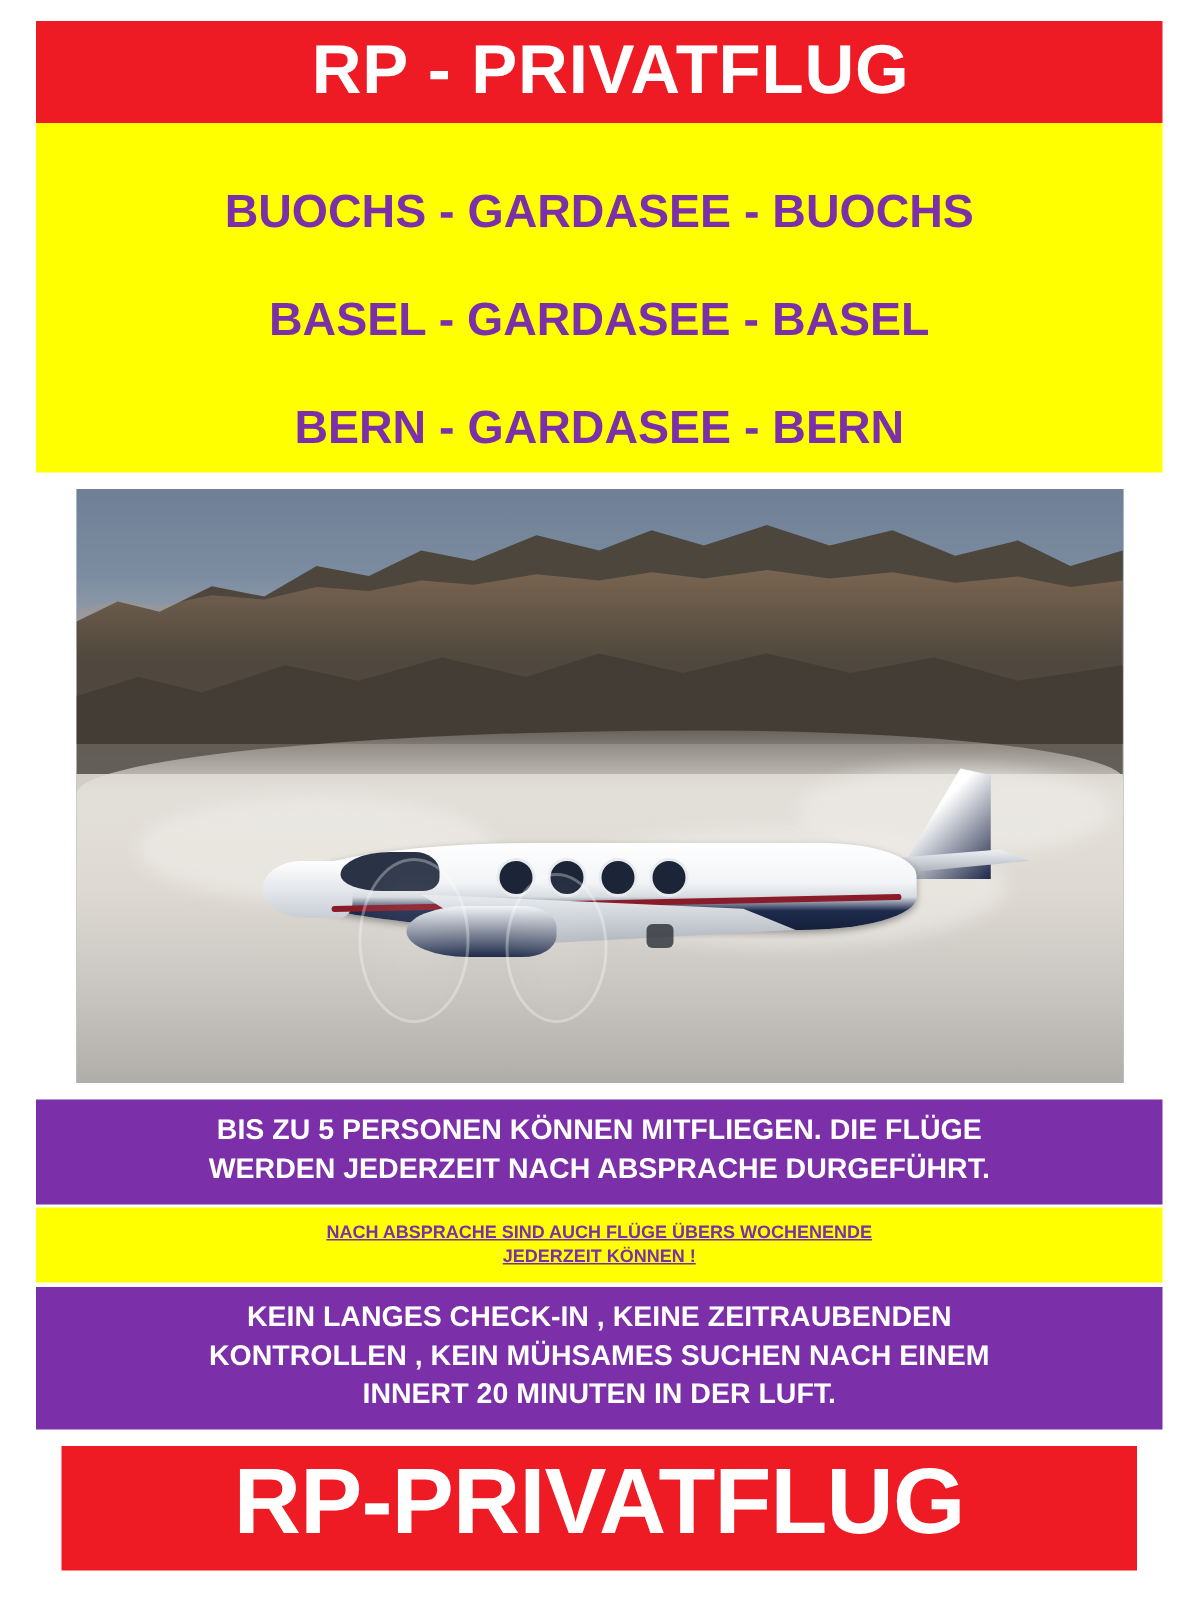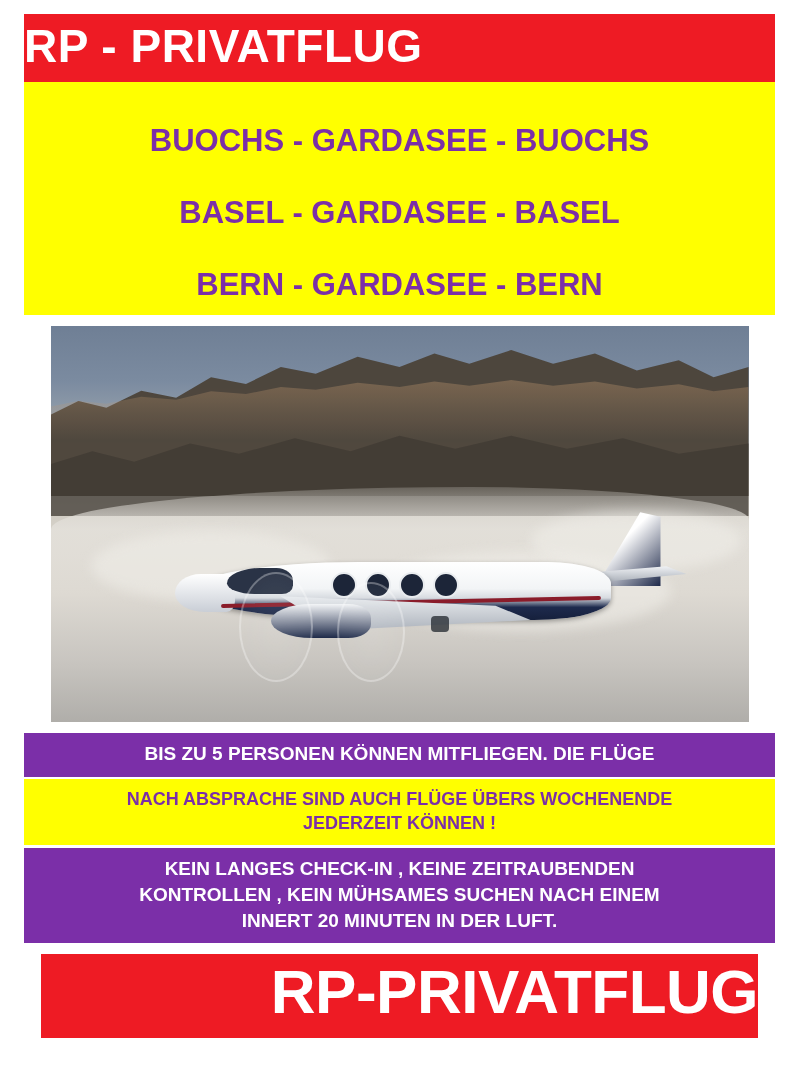--- a/index.html
+++ b/index.html
@@ -22,21 +22,22 @@
     display: flex;
     flex-direction: column;
     align-items: center;
   }
 
   
   .header-banner {
     width: 751px;
     margin-top: 14px;
     background: #ee1b24;
-    padding: 8px 0 12px 0;
+    text-align: center;
+    padding: 8px 0 12px 15px;
     box-sizing: border-box;
   }
   .header-title {
     color: #ffffff;
     font-size: 46px;
     font-weight: bold;
     letter-spacing: 0.5px;
     line-height: 1.05;
     white-space: nowrap;
   }
@@ -236,27 +237,27 @@
     background: #7b2fa8;
     color: #ffffff;
     margin-top: 3px;
   }
   .info-line {
     font-size: 19px;
     font-weight: bold;
     line-height: 1.35;
     white-space: nowrap;
   }
-  .info-line.sm { font-size: 18px; }
+  .info-line.sm { font-size: 12px; text-decoration: underline; }
 
   
   .footer-banner {
     width: 717px;
     background: #ee1b24;
-    text-align: right;
+    text-align: center;
     margin-top: 11px;
     padding: 6px 0 14px 0;
     box-sizing: border-box;
   }
   .footer-title {
     color: #ffffff;
     font-size: 62px;
     font-weight: bold;
     line-height: 1.02;
     white-space: nowrap;
@@ -303,20 +304,21 @@
       <div class="wing"></div>
       <div class="engine"></div>
       <div class="gear"></div>
       <div class="prop"></div>
       <div class="prop prop2"></div>
     </div>
   </div>
 
   <div class="info-block info-purple">
     <div class="info-line">BIS ZU 5 PERSONEN KÖNNEN MITFLIEGEN. DIE FLÜGE</div>
+    <div class="info-line">WERDEN JEDERZEIT NACH ABSPRACHE DURGEFÜHRT.</div>
   </div>
 
   <div class="info-block info-yellow">
     <div class="info-line sm">NACH ABSPRACHE SIND AUCH FLÜGE ÜBERS WOCHENENDE</div>
     <div class="info-line sm">JEDERZEIT KÖNNEN !</div>
   </div>
 
   <div class="info-block info-purple2">
     <div class="info-line">KEIN LANGES CHECK-IN , KEINE ZEITRAUBENDEN</div>
     <div class="info-line">KONTROLLEN , KEIN MÜHSAMES SUCHEN NACH EINEM</div>

